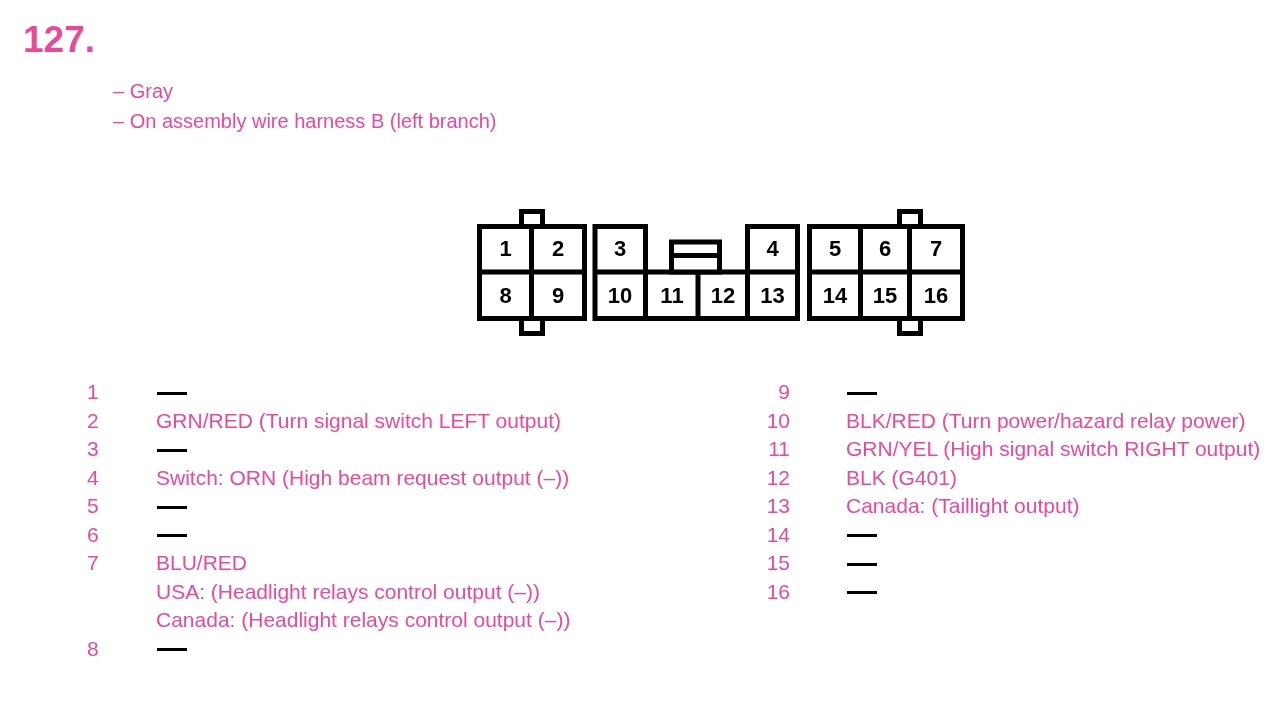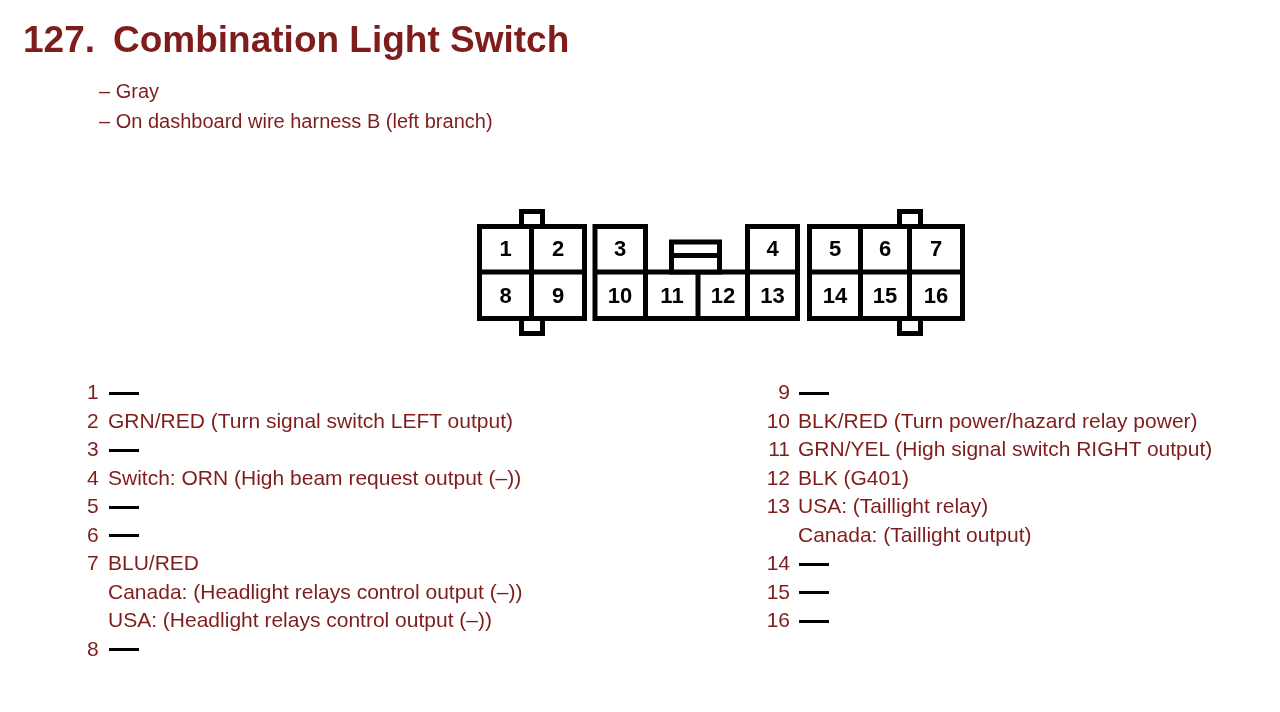--- a/index.html
+++ b/index.html
@@ -1,38 +1,38 @@
 <!DOCTYPE html>
 <html><head>
 <meta charset="utf-8">
 <style>
   html, body { margin: 0; padding: 0; background: #ffffff; }
   .page {
     position: relative;
     width: 1280px;
     height: 712px;
     background: #ffffff;
-    color: #7f1d1d;
+    color: #ec4899;
     font-family: "Liberation Sans", "DejaVu Sans", sans-serif;
     overflow: hidden;
   }
   .title-row {
     position: absolute;
     left: 23px;
     top: 20px;
     display: flex;
     font-size: 37px;
     font-weight: bold;
     line-height: 1.1;
     white-space: nowrap;
   }
   .title-num { flex: 0 0 90px; }
   .bullets {
     position: absolute;
-    left: 99px;
+    left: 113px;
     top: 77px;
     font-size: 20px;
     line-height: 29.5px;
     white-space: nowrap;
   }
   .connector {
     position: absolute;
     left: 470px;
     top: 200px;
   }
@@ -48,43 +48,42 @@
     top: 378px;
     font-size: 21px;
     line-height: 28.5px;
     white-space: nowrap;
   }
   .pins-col.left  { left: 87px;  width: 600px; }
   .pins-col.right { left: 762px; width: 510px; }
   .pin-row { display: flex; }
   .pin-num { flex: 0 0 21px; }
   .pins-col.right .pin-num { flex: 0 0 28px; text-align: right; margin-right: 8px; }
-  .pin-content { flex: 1 1 auto; }
+  .pin-content { flex: 1 1 auto; margin-left: 48px; }
   .dash {
     display: inline-block;
     width: 30px;
     height: 3px;
     background: #000000;
     vertical-align: middle;
     margin-left: 1px;
   }
 </style>
 </head>
 <body>
 
 <div class="page">
 
   <div class="title-row">
     <span class="title-num">127.</span>
-    <span class="title-text">Combination Light Switch</span>
   </div>
 
   <div class="bullets">
     <div>– Gray</div>
-    <div>– On dashboard wire harness B (left branch)</div>
+    <div>– On assembly wire harness B (left branch)</div>
   </div>
 
   <svg class="connector" width="500" height="140" viewBox="470 200 500 140" xmlns="http://www.w3.org/2000/svg">
     <g stroke="#000000" stroke-width="5" fill="#ffffff">
       <rect x="521.5" y="211.5" width="21" height="15"></rect>
       <rect x="899.5" y="211.5" width="21" height="15"></rect>
       <rect x="521.5" y="318.5" width="21" height="15"></rect>
       <rect x="899.5" y="318.5" width="21" height="15"></rect>
 
       <g>
@@ -169,22 +168,22 @@
       <div class="pin-row">
         <div class="pin-num">6</div>
         <div class="pin-content">
           <div class="pin-line"><span class="dash"></span></div>
         </div>
       </div>
       <div class="pin-row">
         <div class="pin-num">7</div>
         <div class="pin-content">
           <div class="pin-line">BLU/RED</div>
+          <div class="pin-line">USA: (Headlight relays control output (–))</div>
           <div class="pin-line">Canada: (Headlight relays control output (–))</div>
-          <div class="pin-line">USA: (Headlight relays control output (–))</div>
         </div>
       </div>
       <div class="pin-row">
         <div class="pin-num">8</div>
         <div class="pin-content">
           <div class="pin-line"><span class="dash"></span></div>
         </div>
       </div>
     </div>
   <div class="pins-col right">
@@ -208,21 +207,20 @@
       </div>
       <div class="pin-row">
         <div class="pin-num">12</div>
         <div class="pin-content">
           <div class="pin-line">BLK (G401)</div>
         </div>
       </div>
       <div class="pin-row">
         <div class="pin-num">13</div>
         <div class="pin-content">
-          <div class="pin-line">USA: (Taillight relay)</div>
           <div class="pin-line">Canada: (Taillight output)</div>
         </div>
       </div>
       <div class="pin-row">
         <div class="pin-num">14</div>
         <div class="pin-content">
           <div class="pin-line"><span class="dash"></span></div>
         </div>
       </div>
       <div class="pin-row">

